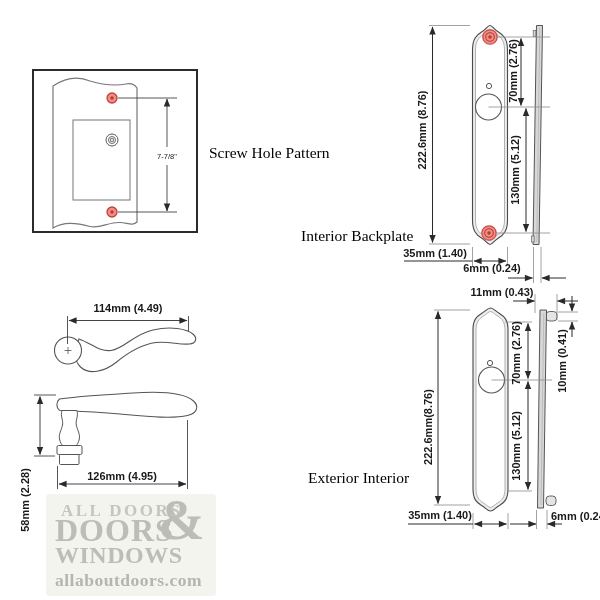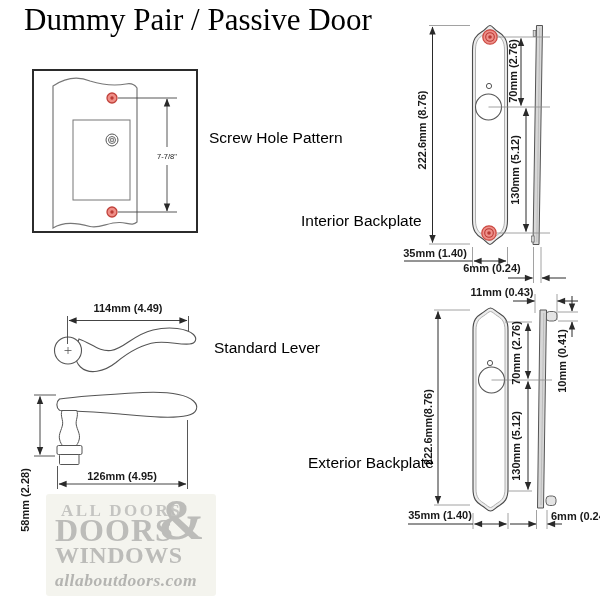--- a/index.html
+++ b/index.html
@@ -1,37 +1,37 @@
 <!DOCTYPE html>
 <html><head>
 <meta charset="utf-8">
 <style>
   html,body{margin:0;padding:0;background:#fff;}
   #canvas{position:relative;width:600px;height:600px;background:#ffffff;overflow:hidden;
           font-family:"Liberation Sans",sans-serif;}
   .title{position:absolute;left:24px;top:2px;font-family:"Liberation Serif",serif;
          font-size:31px;color:#000;white-space:nowrap;}
-  .lbl{position:absolute;font-family:Liberation Sans, sans-serif;font-size:15.5px;color:#000;
-       white-space:nowrap;}
+  .lbl{position:absolute;font-family:Liberation Serif, serif;font-size:15.5px;color:#000;
+       white-space:nowrap;margin-top:15px;}
   #lbl-pattern{left:209px;top:129px;}
   #lbl-interior{left:301px;top:212px;}
   #lbl-lever{left:214px;top:339px;}
   #lbl-exterior{left:308px;top:454px;}
   svg#diagram{position:absolute;left:0;top:0;}
   .dim{font:bold 11px "Liberation Sans",sans-serif;fill:#1a1a1a;}
   .dim-sm{font:7.5px "Liberation Sans",sans-serif;fill:#222;}
   
   #logo{position:absolute;left:46px;top:494px;width:170px;height:102px;
         background:#f4f4ee;border-radius:3px;font-family:"Liberation Serif",serif;}
   #logo span{position:absolute;white-space:nowrap;font-weight:bold;}
   #logo-amp{left:112px;top:-6px;font-size:56px;color:#bcbcb9;}
   #logo-l1{left:15px;top:7px;font-size:17px;letter-spacing:2.5px;color:#c4c4c1;}
   #logo-l2{left:9px;top:18px;font-size:32px;letter-spacing:1px;color:#bcbcb9;}
   #logo-l3{left:9px;top:48px;font-size:24px;letter-spacing:.5px;color:#bcbcb9;}
-  #logo-url{left:9px;top:76px;font-size:17.5px;letter-spacing:.5px;color:#b4b4b1;font-style:italic;}
+  #logo-url{left:9px;top:76px;font-size:17.5px;letter-spacing:.5px;color:#b4b4b1;}
 </style>
 </head>
 <body>
 
 <div id="canvas">
 
   <svg id="diagram" width="600" height="600" viewBox="0 0 600 600">
     <defs>
       <marker id="arr" viewBox="0 0 10 10" refX="9.5" refY="5" markerWidth="9" markerHeight="8" markerUnits="userSpaceOnUse" orient="auto-start-reverse">
         <path d="M0,1 L10,5 L0,9 Z" fill="#2a2a2a"></path>
@@ -210,25 +210,23 @@
         <line x1="40" y1="396.5" x2="40" y2="454.5" marker-start="url(#arr)" marker-end="url(#arr)" stroke-width="1"></line>
         <line x1="57.5" y1="466" x2="57.5" y2="489"></line>
         <line x1="187.5" y1="420" x2="187.5" y2="489"></line>
         <line x1="59" y1="484" x2="186" y2="484" marker-start="url(#arr)" marker-end="url(#arr)" stroke-width="1"></line>
       </g>
       <text class="dim" x="29" y="500" text-anchor="middle" transform="rotate(-90 29 500)">58mm (2.28)</text>
       <text class="dim" x="122" y="480" text-anchor="middle">126mm (4.95)</text>
     </g>
   </svg>
 
-  <div class="title">Dummy Pair / Passive Door</div>
   <div class="lbl" id="lbl-pattern">Screw Hole Pattern</div>
   <div class="lbl" id="lbl-interior">Interior Backplate</div>
-  <div class="lbl" id="lbl-lever">Standard Lever</div>
-  <div class="lbl" id="lbl-exterior">Exterior Backplate</div>
+  <div class="lbl" id="lbl-exterior">Exterior Interior</div>
 
   <div id="logo">
     <span id="logo-amp">&amp;</span>
     <span id="logo-l1">ALL DOORS</span>
     <span id="logo-l2">DOORS</span>
     <span id="logo-l3">WINDOWS</span>
     <span id="logo-url">allaboutdoors.com</span>
   </div>
 
 </div>

